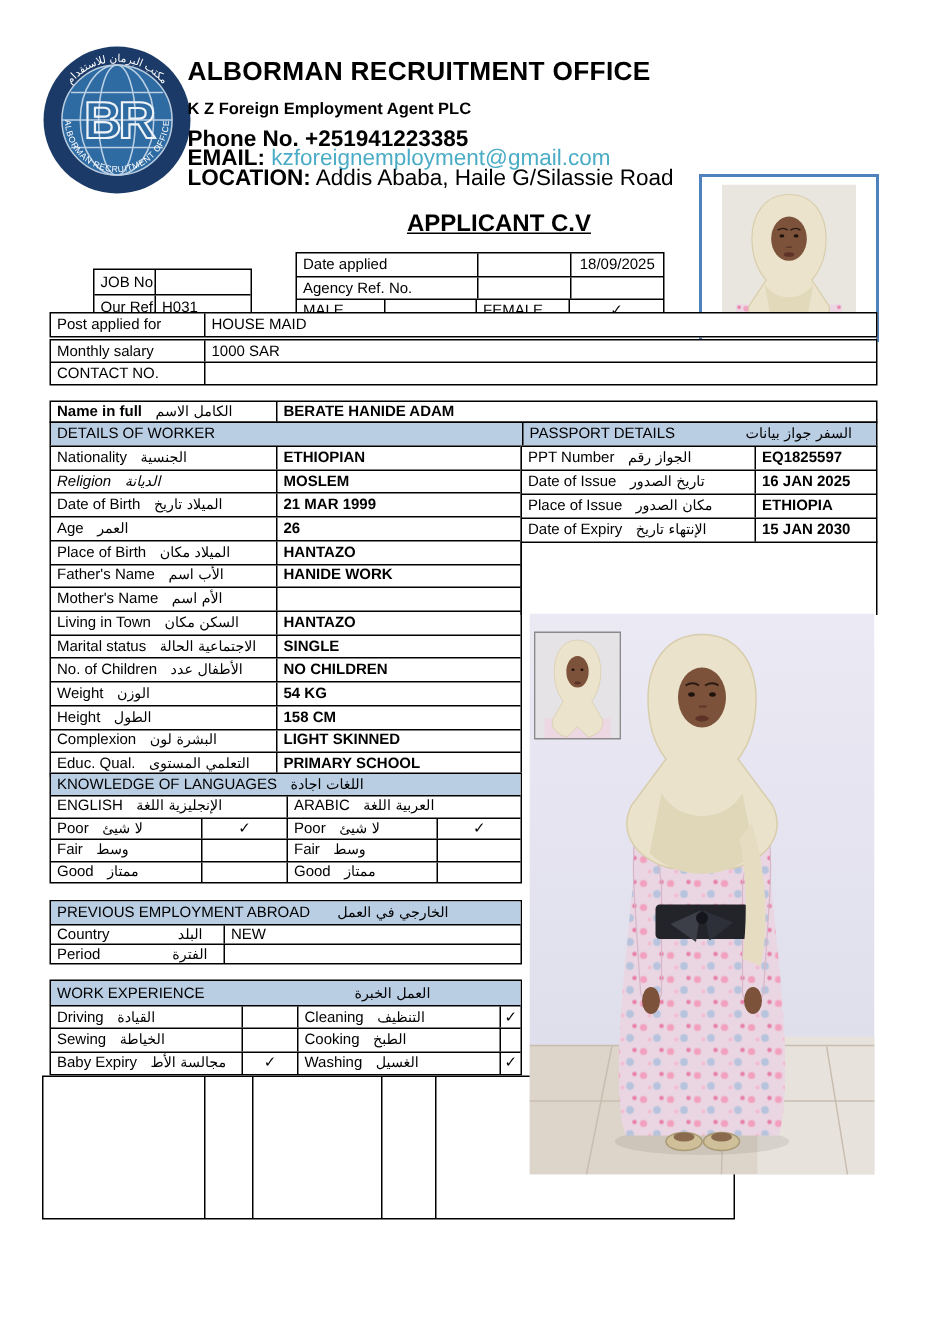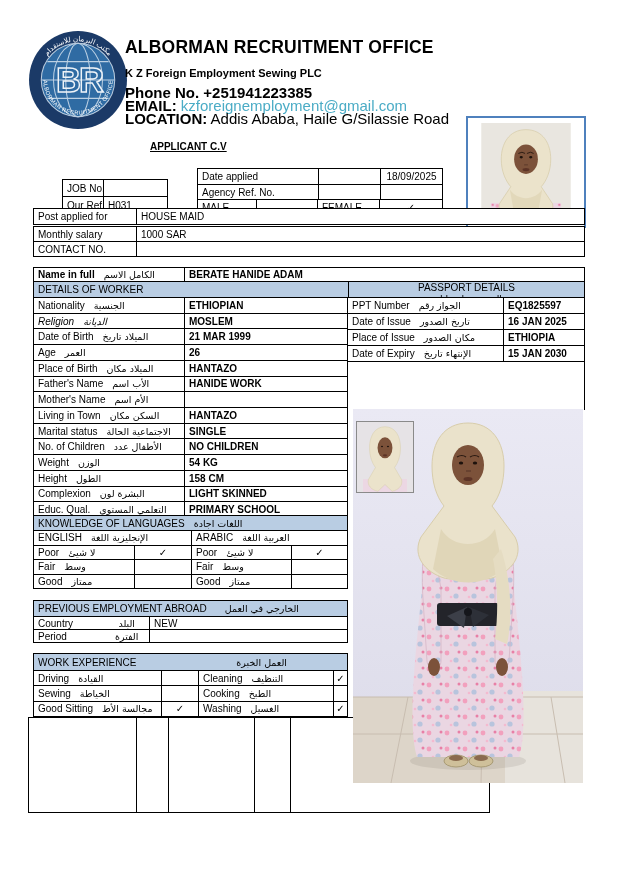--- a/index.html
+++ b/index.html
@@ -15,22 +15,22 @@
   .val{font-weight:bold;}
   .ck{justify-content:center;padding-left:0;}
   .band{background:#b9cde3;}
   .ar{font-family:"DejaVu Sans",sans-serif;font-size:9.5px;}
   .grow{flex:1;}
   .hdr-title{position:absolute;left:125px;top:37px;font-size:17.5px;font-weight:800;letter-spacing:.2px;}
   .hdr-agent{position:absolute;left:125px;top:67px;font-size:11px;font-weight:800;}
   .hdr-line{position:absolute;left:125px;font-size:15px;}
   .b{font-weight:bold;}
   .email{color:#4bacc6;}
-  .cv-title{position:absolute;left:150px;top:141px;width:222px;text-align:left;
-            font-size:10px;font-weight:bold;text-decoration:underline;}
+  .cv-title{position:absolute;left:172px;top:141px;width:222px;text-align:right;
+            font-size:16px;font-weight:bold;text-decoration:underline;}
   .photo-frame{position:absolute;left:466px;top:116px;width:120px;height:112px;box-sizing:border-box;
                border:2px solid #4f81bd;background:#fff;display:flex;justify-content:center;align-items:flex-start;padding-top:5px;}
   .stub{position:absolute;border-left:1px solid #000;border-right:1px solid #000;box-sizing:border-box;}
   .inset{position:absolute;left:356px;top:421px;width:58px;height:72px;border:1px solid #8a8a8a;z-index:3;box-sizing:border-box;}
   .tick{font-family:"DejaVu Sans",sans-serif;}
 </style>
 </head>
 <body>
 
 <div class="page">
@@ -53,21 +53,21 @@
     <text x="50" y="61" text-anchor="middle" font-size="34" font-weight="bold" letter-spacing="-2" fill="none" stroke="#eef3f8" stroke-width="1.4">BR</text>
     <text font-size="7" fill="#fff">
       <textPath href="#arcTop" startOffset="50%" text-anchor="middle">مكتب البرمان للاستقدام</textPath>
     </text>
     <text font-size="5.6" fill="#fff" letter-spacing="0.4">
       <textPath href="#arcBot" startOffset="50%" text-anchor="middle">ALBORMAN RECRUITMENT OFFICE</textPath>
     </text>
   </svg>
 
   <div class="hdr-title">ALBORMAN RECRUITMENT OFFICE</div>
-  <div class="hdr-agent">K Z Foreign Employment Sewing PLC</div>
+  <div class="hdr-agent">K Z Foreign Employment Agent PLC</div>
   <div class="hdr-line b" style="top:84px;">Phone No. +251941223385</div>
   <div class="hdr-line" style="top:97px;">
     <span class="b">EMAIL:</span>
     <span class="email">kzforeignemployment@gmail.com</span>
   </div>
   <div class="hdr-line" style="top:110px;">
     <span class="b">LOCATION:</span>
     <span>Addis Ababa, Haile G/Silassie Road</span>
   </div>
 
@@ -150,21 +150,21 @@
         <span class="b">Name in full</span>
         <span class="ar">الكامل الاسم</span>
       </div>
       <div class="c bl grow val">BERATE HANIDE ADAM</div>
     </div>
   </div>
 
   <div class="sec" style="left:33px;top:281px;width:552px;height:17px;">
     <div class="r band">
       <div class="c" style="width:314px;">DETAILS OF WORKER</div>
-      <div class="c bl grow" style="justify-content:space-between;padding-right:4px;flex-direction:column;">
+      <div class="c bl grow" style="justify-content:space-between;padding-right:16px;">
         <span>PASSPORT DETAILS</span>
         <span class="ar">السفر جواز بيانات</span>
       </div>
     </div>
   </div>
 
   <div class="sec" style="left:33px;top:297px;width:315px;height:221px;">
     <div class="r">
       <div class="c lab" style="width:150px;">
         <span>Nationality</span>
@@ -401,21 +401,21 @@
       </div>
       <div class="c bl ck tick" style="width:37px;"></div>
       <div class="c bl lab" style="width:135px;">
         <span>Cooking</span>
         <span class="ar">الطبخ</span>
       </div>
       <div class="c bl ck grow tick"></div>
     </div>
     <div class="r">
       <div class="c lab" style="width:127px;">
-        <span>Good Sitting</span>
+        <span>Baby Expiry</span>
         <span class="ar">مجالسة الأط</span>
       </div>
       <div class="c bl ck tick" style="width:37px;">✓</div>
       <div class="c bl lab" style="width:135px;">
         <span>Washing</span>
         <span class="ar">الغسيل</span>
       </div>
       <div class="c bl ck grow tick">✓</div>
     </div>
   </div>

